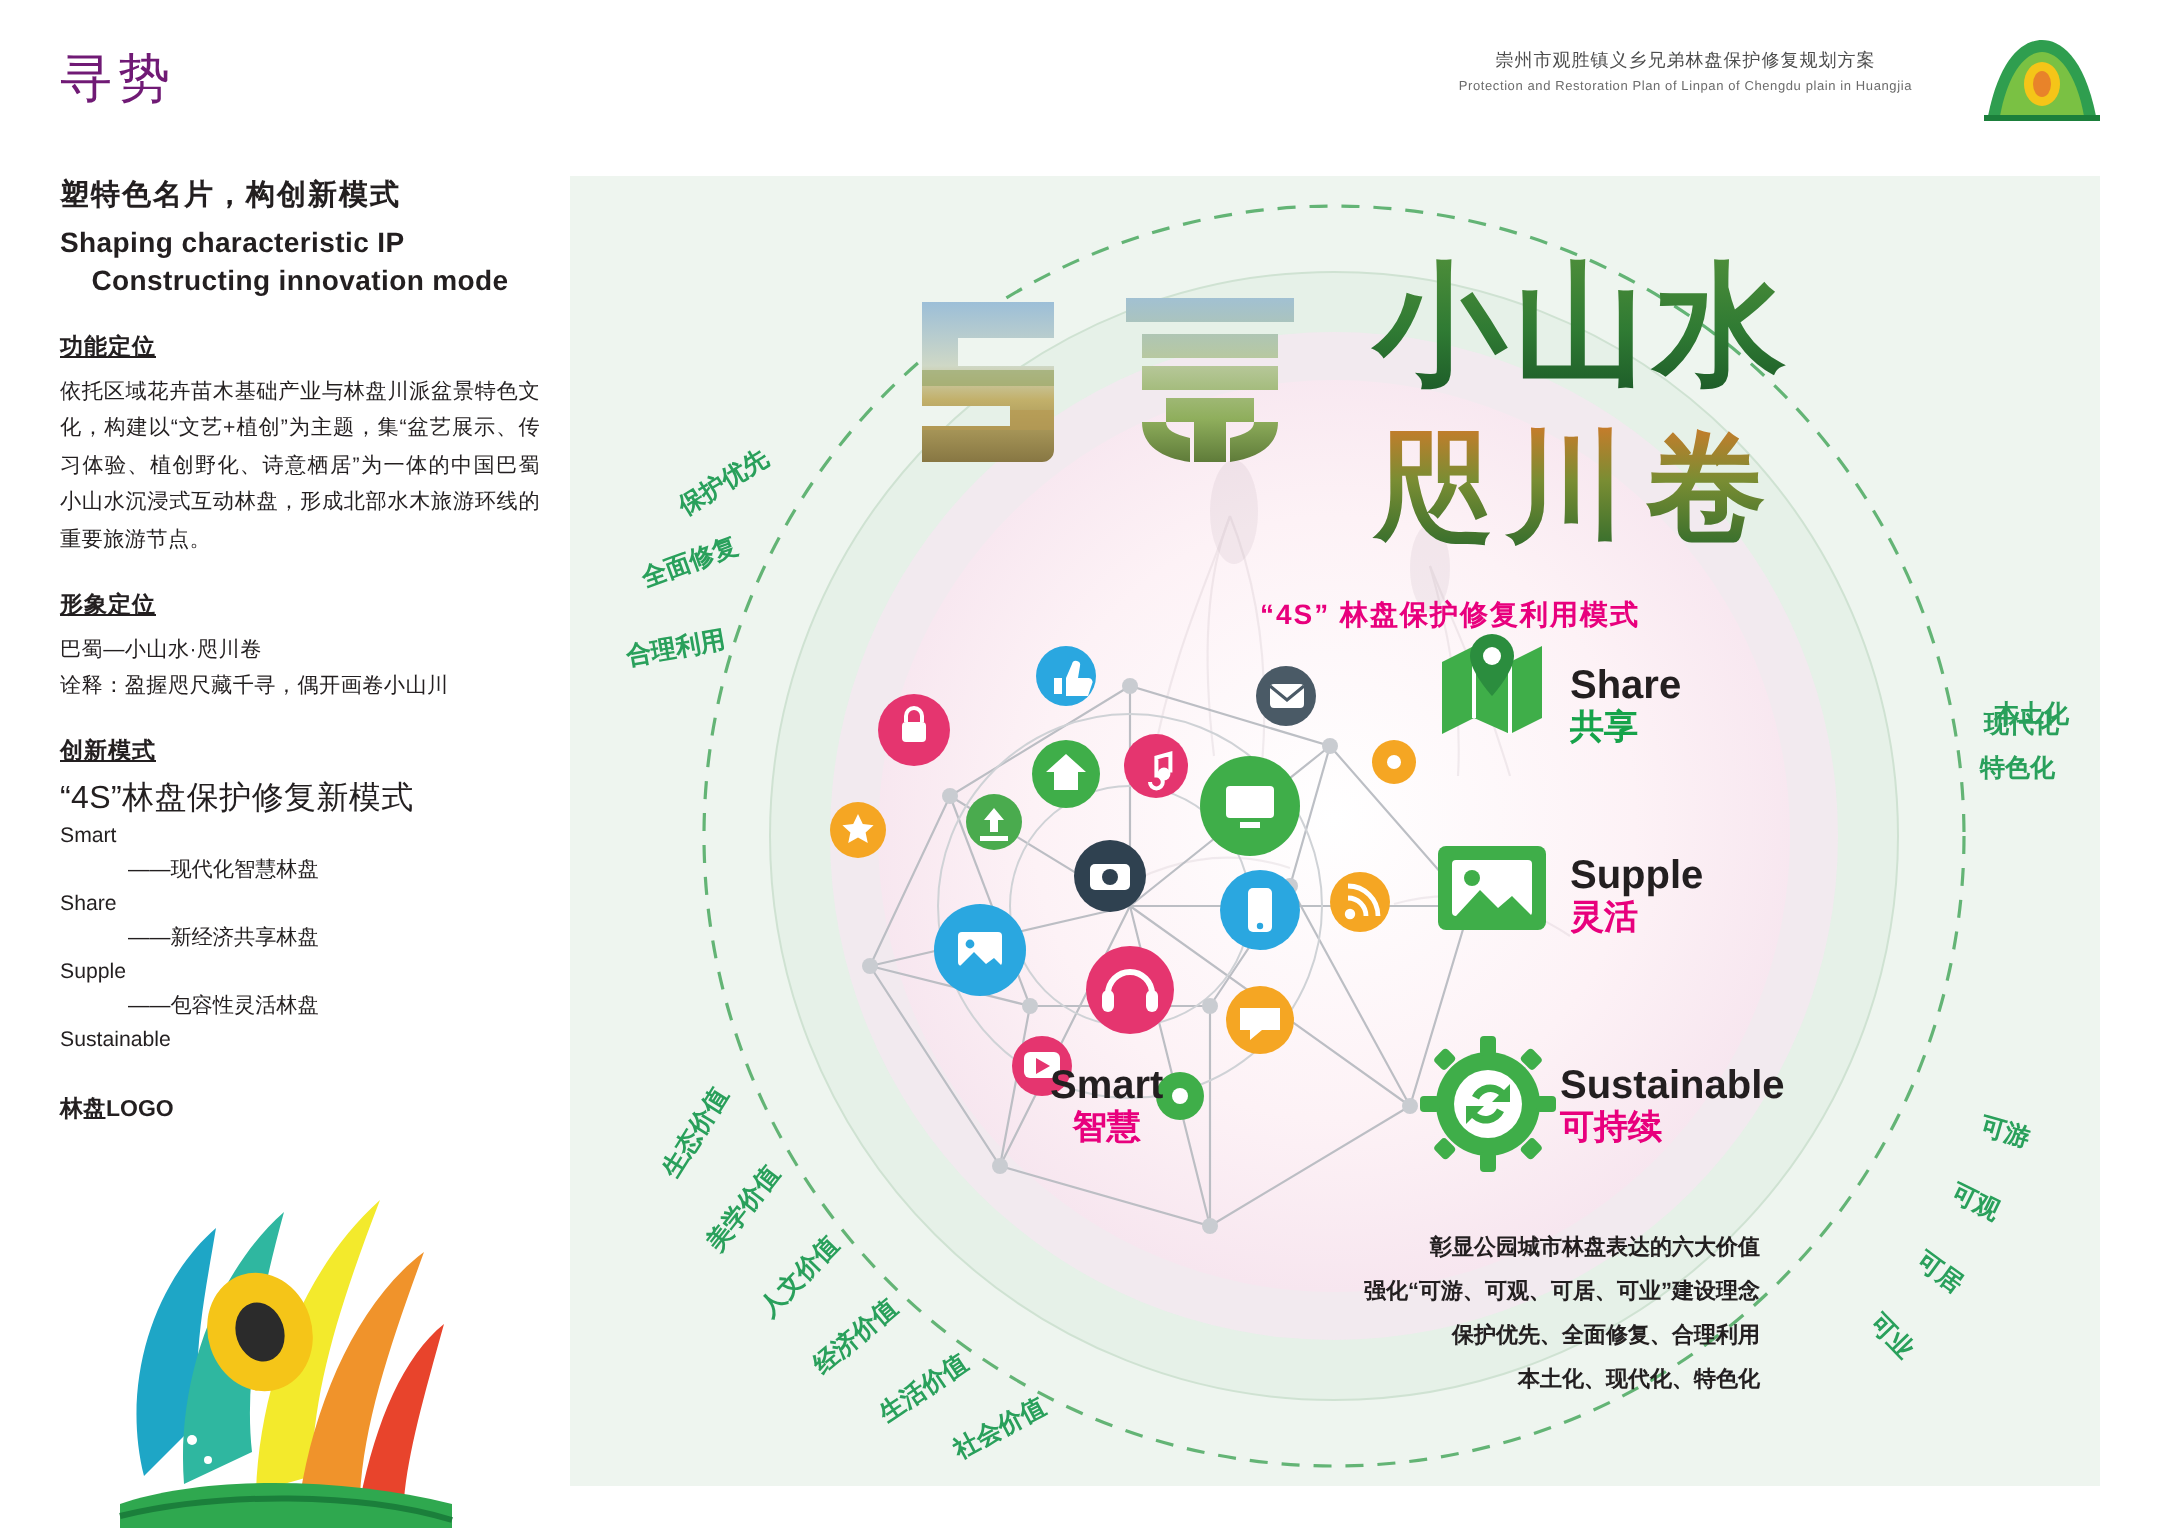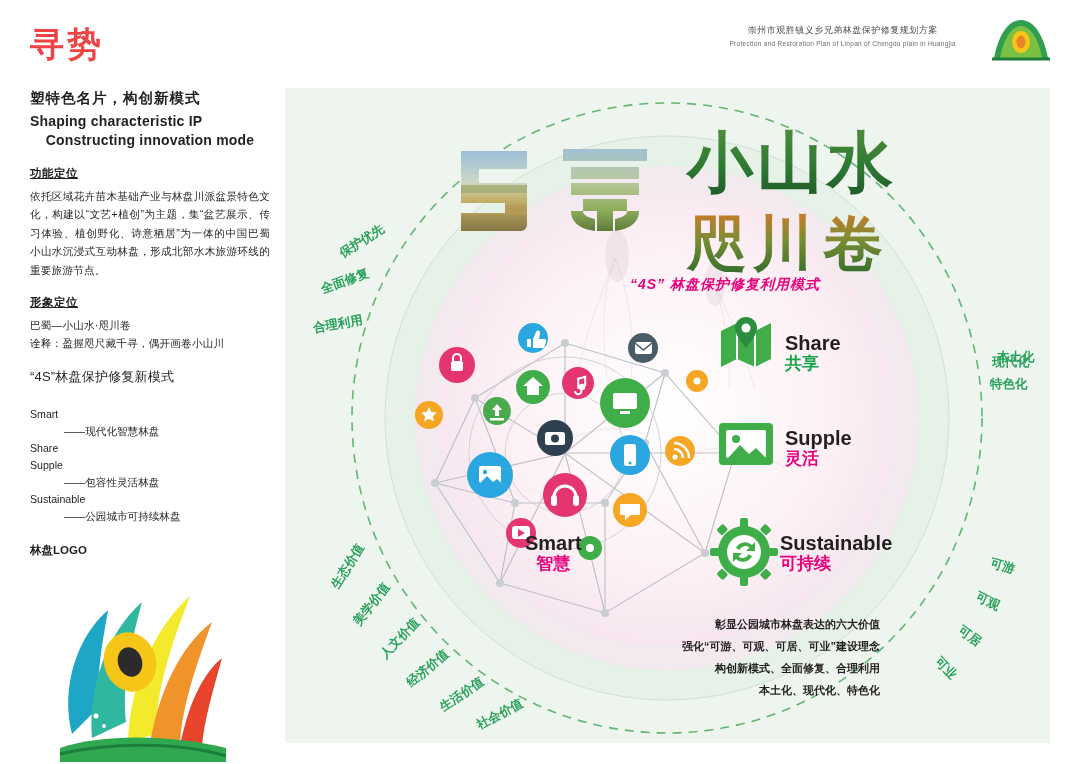--- a/index.html
+++ b/index.html
@@ -8,59 +8,59 @@
     background:#ffffff;
     font-family:"Liberation Sans","DejaVu Sans",sans-serif;
     color:#231f20;
     overflow:hidden;
     position:relative;
   }
   
   .header{position:absolute;left:0;top:0;width:1080px;height:74px;}
   .header-title{
     position:absolute;left:30px;top:22px;
-    font-size:34px;font-weight:bold;letter-spacing:3px;color:#ef4444;
+    font-size:26px;font-weight:normal;letter-spacing:3px;color:#701a75;
   }
   .header-right{
     position:absolute;right:124px;top:24px;text-align:center;
   }
   .header-cn{font-size:9px;color:#4d4d4d;letter-spacing:.5px;}
   .header-en{font-size:6.5px;color:#6b6b6b;letter-spacing:.3px;margin-top:3px;}
   .logo-badge{
     position:absolute;right:28px;top:18px;width:62px;height:44px;
   }
   
   .left{position:absolute;left:30px;top:88px;width:240px;}
   .lead-cn{font-size:14.5px;font-weight:bold;letter-spacing:1px;line-height:1.5;}
   .lead-en{font-size:14px;font-weight:bold;line-height:1.35;margin-top:2px;letter-spacing:.2px;}
   .lead-en .l2{display:block;text-align:center;}
   .sec{margin-top:16px;}
   .sec-h{font-size:11.5px;font-weight:bold;letter-spacing:.5px;margin-bottom:6px;text-decoration:underline;}
   .sec-p{font-size:10.6px;line-height:1.75;text-align:justify;letter-spacing:.2px;}
   .sec-p.tight{line-height:1.7;}
-  .mode-title{font-size:13px;margin-bottom:20px;letter-spacing:.2px;}
+  .mode-title{font-size:16px;margin-bottom:0;letter-spacing:.2px;}
   .mode-row{font-size:10.6px;line-height:1.6;}
   .mode-sub{font-size:10.6px;line-height:1.6;padding-left:34px;}
   .logo-h{font-size:11.5px;font-weight:bold;margin-top:18px;}
   .linpan-logo{margin-top:8px;width:200px;height:200px;position:relative;}
   
   .panel{
     position:absolute;left:285px;top:88px;width:765px;height:655px;
     background:#eef5ef;
   }
   .ring-wrap{position:absolute;left:0;top:0;width:765px;height:655px;}
   
   .wordart{position:absolute;}
   .ba{left:162px;top:55px;width:105px;height:95px;}
   .shu{left:268px;top:55px;width:105px;height:95px;}
   .xiaoshanshui{left:400px;top:35px;width:215px;height:80px;}
   .siquan{left:400px;top:118px;width:215px;height:72px;}
   .title4s{
-    position:absolute;left:250px;top:188px;width:380px;text-align:center;
-    font-size:14px;font-weight:bold;color:#e8007d;letter-spacing:1px;font-style:italic;
+    position:absolute;left:250px;top:211px;width:380px;text-align:center;
+    font-size:14px;font-weight:bold;color:#e8007d;letter-spacing:1px;
   }
   
   .net{position:absolute;left:130px;top:215px;width:360px;height:340px;}
   
   .slabel{position:absolute;}
   .slabel .en{font-size:20px;font-weight:bold;color:#231f20;line-height:1.05;}
   .slabel .cn{font-size:17px;font-weight:bold;line-height:1.15;}
   .share{left:500px;top:245px;}
   .share .cn{color:#16a34a;}
   .supple{left:500px;top:340px;}
@@ -111,28 +111,29 @@
     <div class="sec-p">依托区域花卉苗木基础产业与林盘川派盆景特色文化，构建以“文艺+植创”为主题，集“盆艺展示、传习体验、植创野化、诗意栖居”为一体的中国巴蜀小山水沉浸式互动林盘，形成北部水木旅游环线的重要旅游节点。</div>
   </div>
 
   <div class="sec">
     <div class="sec-h">形象定位</div>
     <div class="sec-p tight">巴蜀—小山水·咫川卷</div>
     <div class="sec-p tight">诠释：盈握咫尺藏千寻，偶开画卷小山川</div>
   </div>
 
   <div class="sec">
+    <div class="sec-h">创新模式</div>
     <div class="mode-title">“4S”林盘保护修复新模式</div>
     <div class="mode-row">Smart</div>
     <div class="mode-sub">——现代化智慧林盘</div>
     <div class="mode-row">Share</div>
+    <div class="mode-sub">——新经济共享林盘</div>
     <div class="mode-row">Supple</div>
     <div class="mode-sub">——包容性灵活林盘</div>
     <div class="mode-row">Sustainable</div>
-    <div class="mode-sub">——公园城市可持续林盘</div>
   </div>
 
   <div class="logo-h">林盘LOGO</div>
   <div class="linpan-logo">
     <svg width="200" height="200" viewBox="0 0 200 200">
       <path d="M42 168 C30 120 48 70 78 44 C72 80 66 108 70 140 Z" fill="#1ea6c6"></path>
       <path d="M62 172 C58 120 78 66 112 36 C100 80 92 120 96 156 Z" fill="#2fb7a0"></path>
       <path d="M98 176 C100 118 124 62 160 30 C140 82 126 126 126 168 Z" fill="#f3ea2c"></path>
       <path d="M120 178 C128 128 150 80 182 56 C166 100 152 140 150 178 Z" fill="#f0932b"></path>
       <path d="M150 180 C158 140 172 108 192 92 C182 128 174 156 172 180 Z" fill="#e8442c"></path>
@@ -435,21 +436,21 @@
   </div>
 
   <div class="slabel smart">
     <div class="en">Smart</div>
     <div class="cn">智慧</div>
   </div>
 
   <div class="bottom-text">
     <div>彰显公园城市林盘表达的六大价值</div>
     <div>强化“可游、可观、可居、可业”建设理念</div>
-    <div>构创新模式、全面修复、合理利用</div>
+    <div>保护优先、全面修复、合理利用</div>
     <div>本土化、现代化、特色化</div>
   </div>
 
   <div class="rlab" style="left:52px;top:145px;transform:rotate(-32deg);">保护优先</div>
   <div class="rlab" style="left:35px;top:185px;transform:rotate(-20deg);">全面修复</div>
   <div class="rlab" style="left:28px;top:228px;transform:rotate(-10deg);">合理利用</div>
 
   <div class="rlab" style="left:712px;top:220px;margin-top:41px;">本土化</div>
   <div class="rlab" style="left:707px;top:266px;">现代化</div>
   <div class="rlab" style="left:705px;top:288px;">特色化</div>

